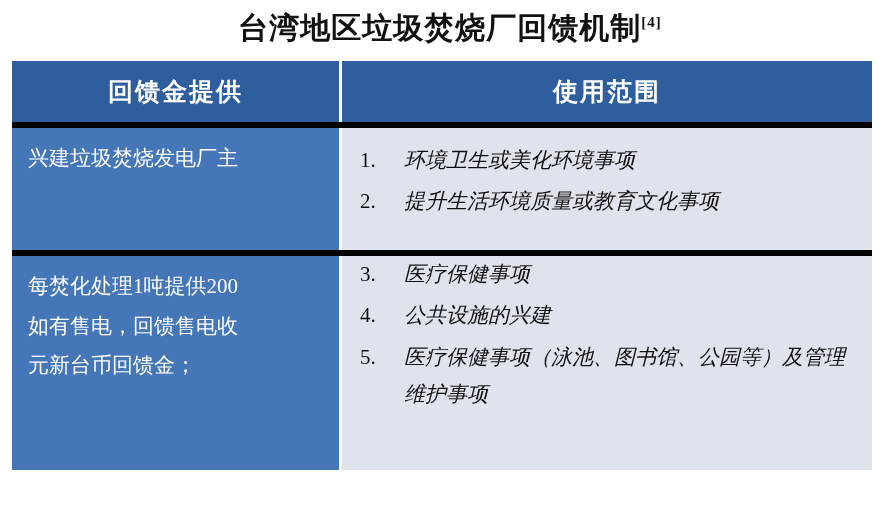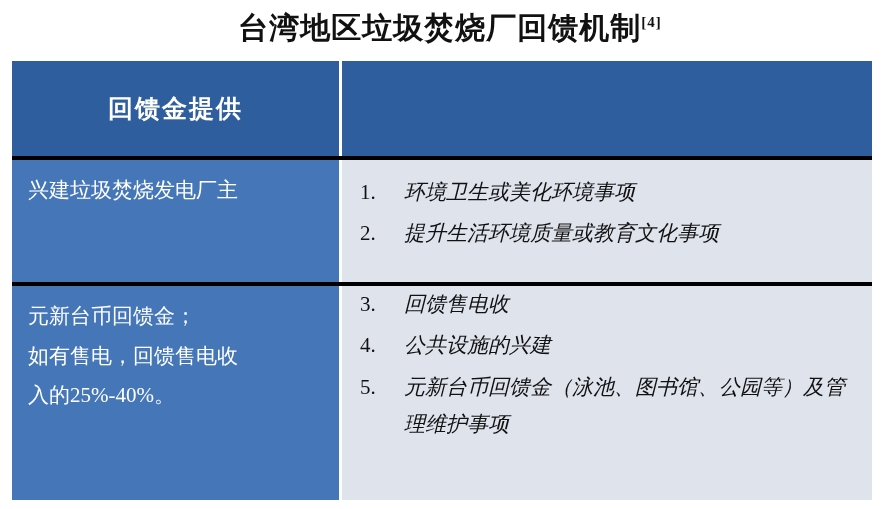--- a/index.html
+++ b/index.html
@@ -62,28 +62,28 @@
   }
   .col-right {
     flex: 1 1 auto;
     box-sizing: border-box;
   }
   .head-cell {
     color: #ffffff;
     font-size: 25px;
     font-weight: bold;
     text-align: center;
-    padding: 31px 10px;
+    padding: 14px 10px;
     letter-spacing: 2px;
   }
   .head-left {
     border-right: 3px solid #ffffff;
   }
   .body-row {
-    border-top: 4px solid #000000;
+    border-top: 6px solid #000000;
   }
   .left-cell {
     background: #4577b8;
     color: #ffffff;
     font-size: 21px;
     line-height: 1.6;
     border-right: 3px solid #ffffff;
     padding: 14px 16px;
   }
   .left-cell.b1 {
@@ -127,20 +127,21 @@
 <div class="page">
 
   <div class="title">
     <span>台湾地区垃圾焚烧厂回馈机制</span><span class="ref">[4]</span>
   </div>
 
   <div class="table">
 
     <div class="row head-row">
       <div class="cell col-left head-cell head-left">回馈金提供</div>
+      <div class="cell col-right head-cell">使用范围</div>
     </div>
 
     <div class="row body-row">
       <div class="cell col-left left-cell b1">
         <p>兴建垃圾焚烧发电厂主</p>
       </div>
       <div class="cell col-right right-cell" style="padding-bottom:0;">
         <ul class="list">
           <li>
             <span class="li-num">1.</span>
@@ -149,36 +150,36 @@
           <li>
             <span class="li-num">2.</span>
             <span class="li-text">提升生活环境质量或教育文化事项</span>
           </li>
         </ul>
       </div>
     </div>
 
     <div class="row body-row">
       <div class="cell col-left left-cell b2">
+        <p>每焚化处理1吨提供200</p>
+        <p>如有售电，回馈售电收</p>
         <p>元新台币回馈金；</p>
-        <p>如有售电，回馈售电收</p>
-        <p>入的25%-40%。</p>
       </div>
       <div class="cell col-right right-cell" style="padding-top:0;">
         <ul class="list">
           <li>
             <span class="li-num">3.</span>
-            <span class="li-text">回馈售电收</span>
+            <span class="li-text">医疗保健事项</span>
           </li>
           <li>
             <span class="li-num">4.</span>
             <span class="li-text">公共设施的兴建</span>
           </li>
           <li>
             <span class="li-num">5.</span>
-            <span class="li-text">元新台币回馈金（泳池、图书馆、公园等）及管理维护事项</span>
+            <span class="li-text">医疗保健事项（泳池、图书馆、公园等）及管理维护事项</span>
           </li>
         </ul>
       </div>
     </div>
 
   </div>
 </div>
 
 </body></html>

